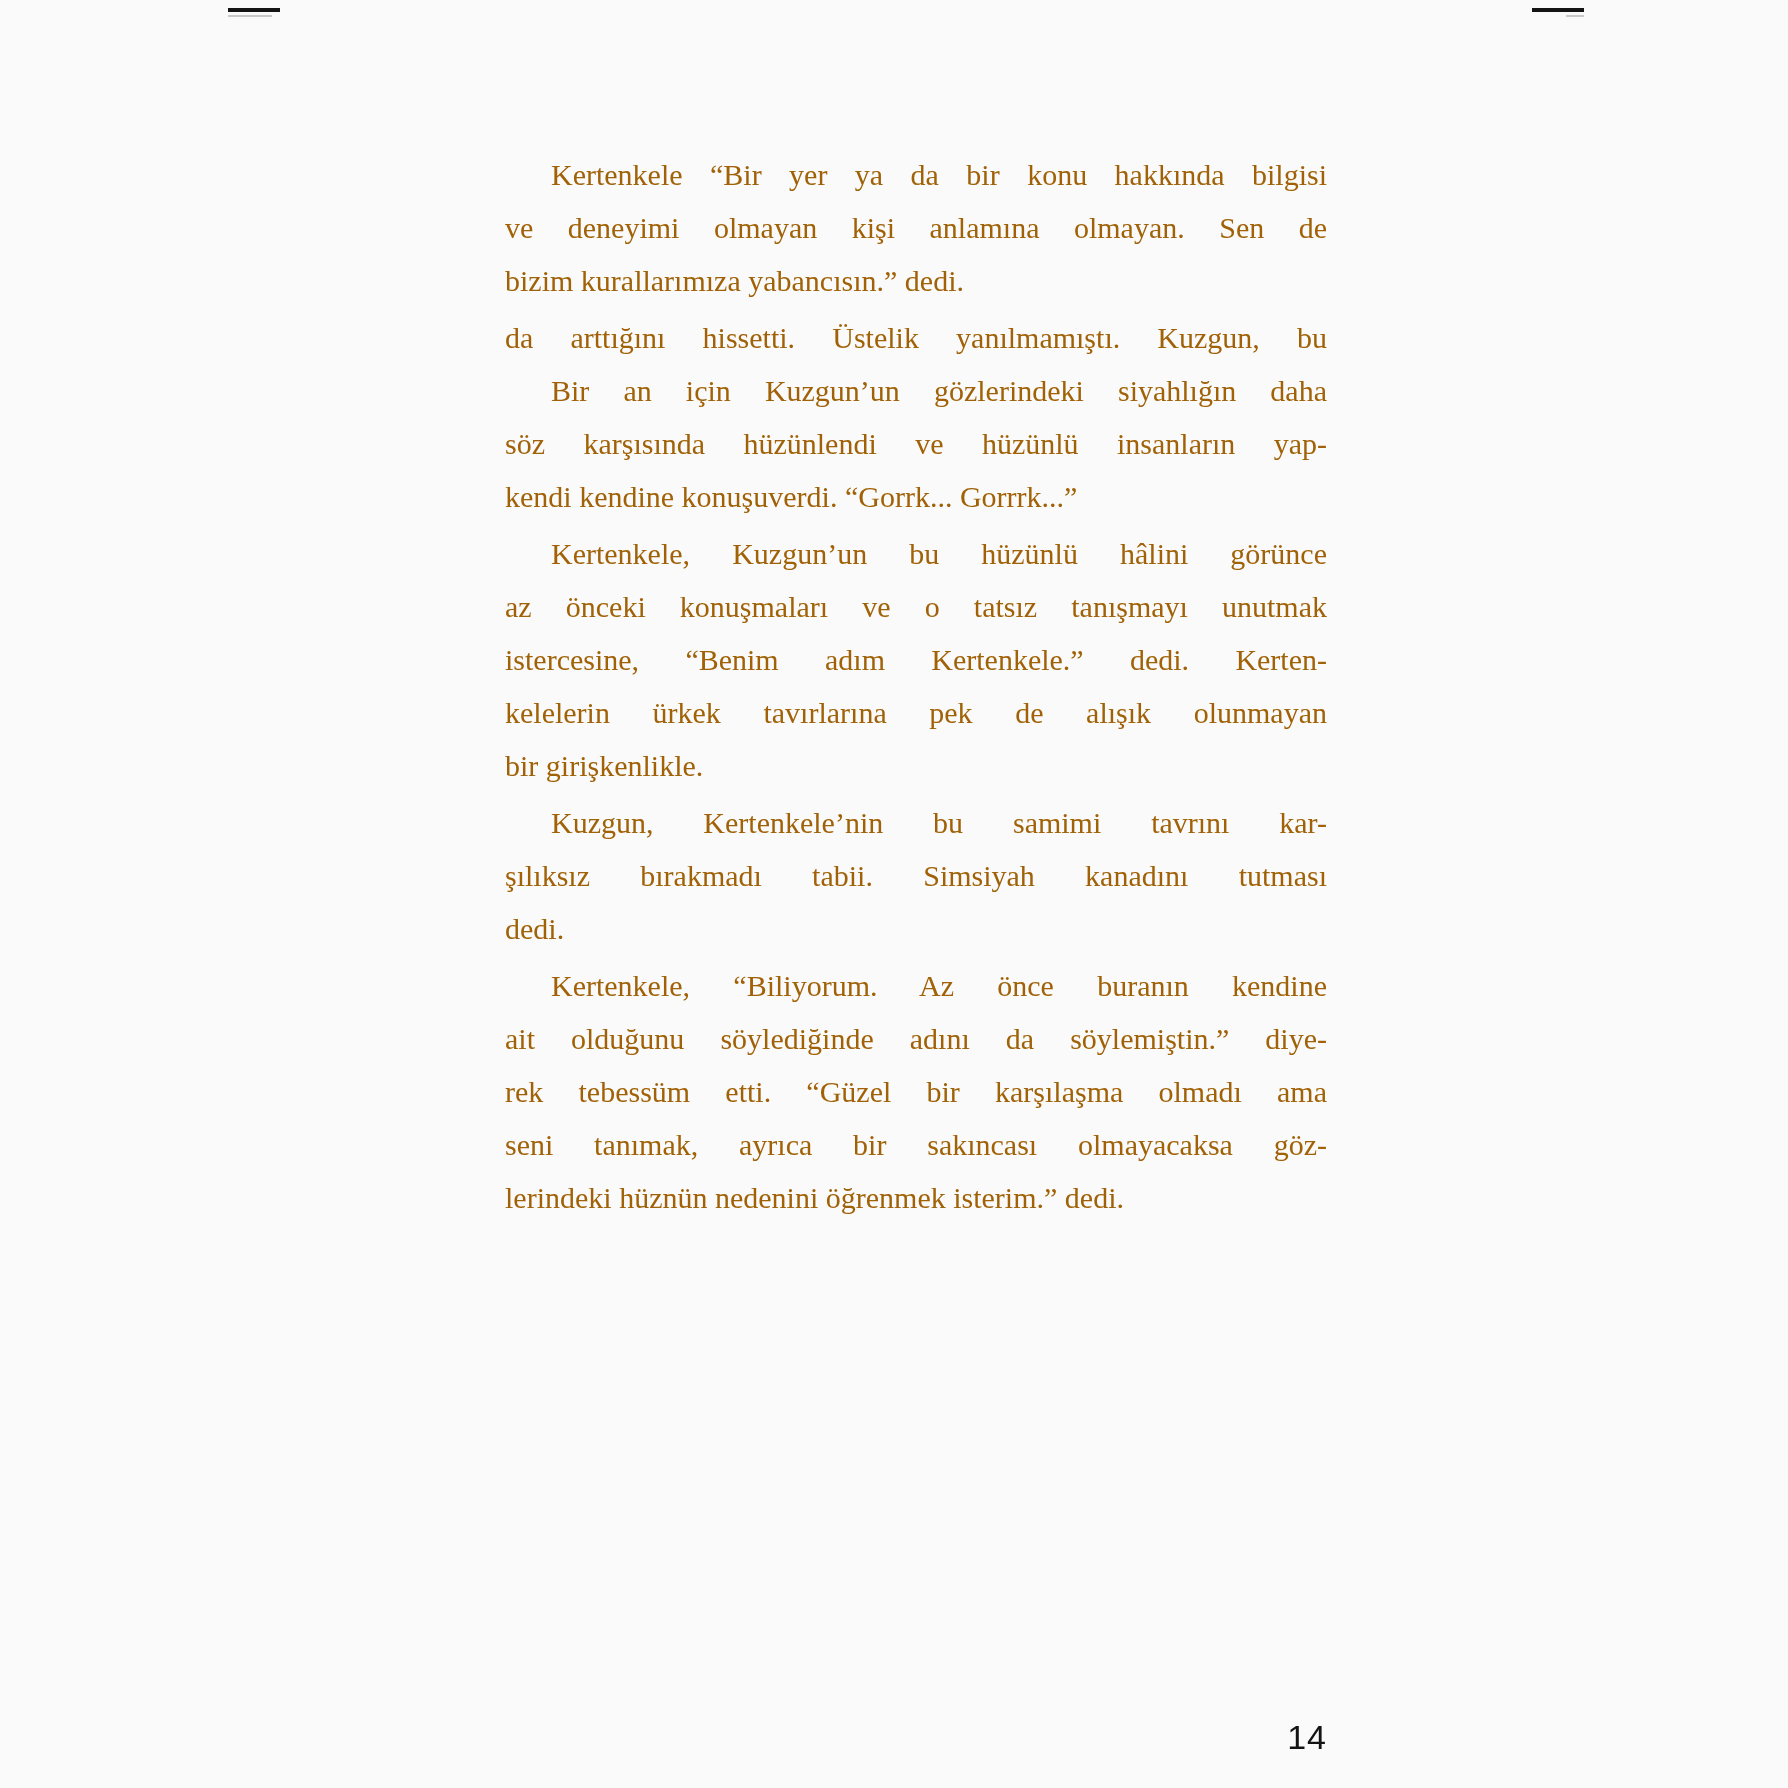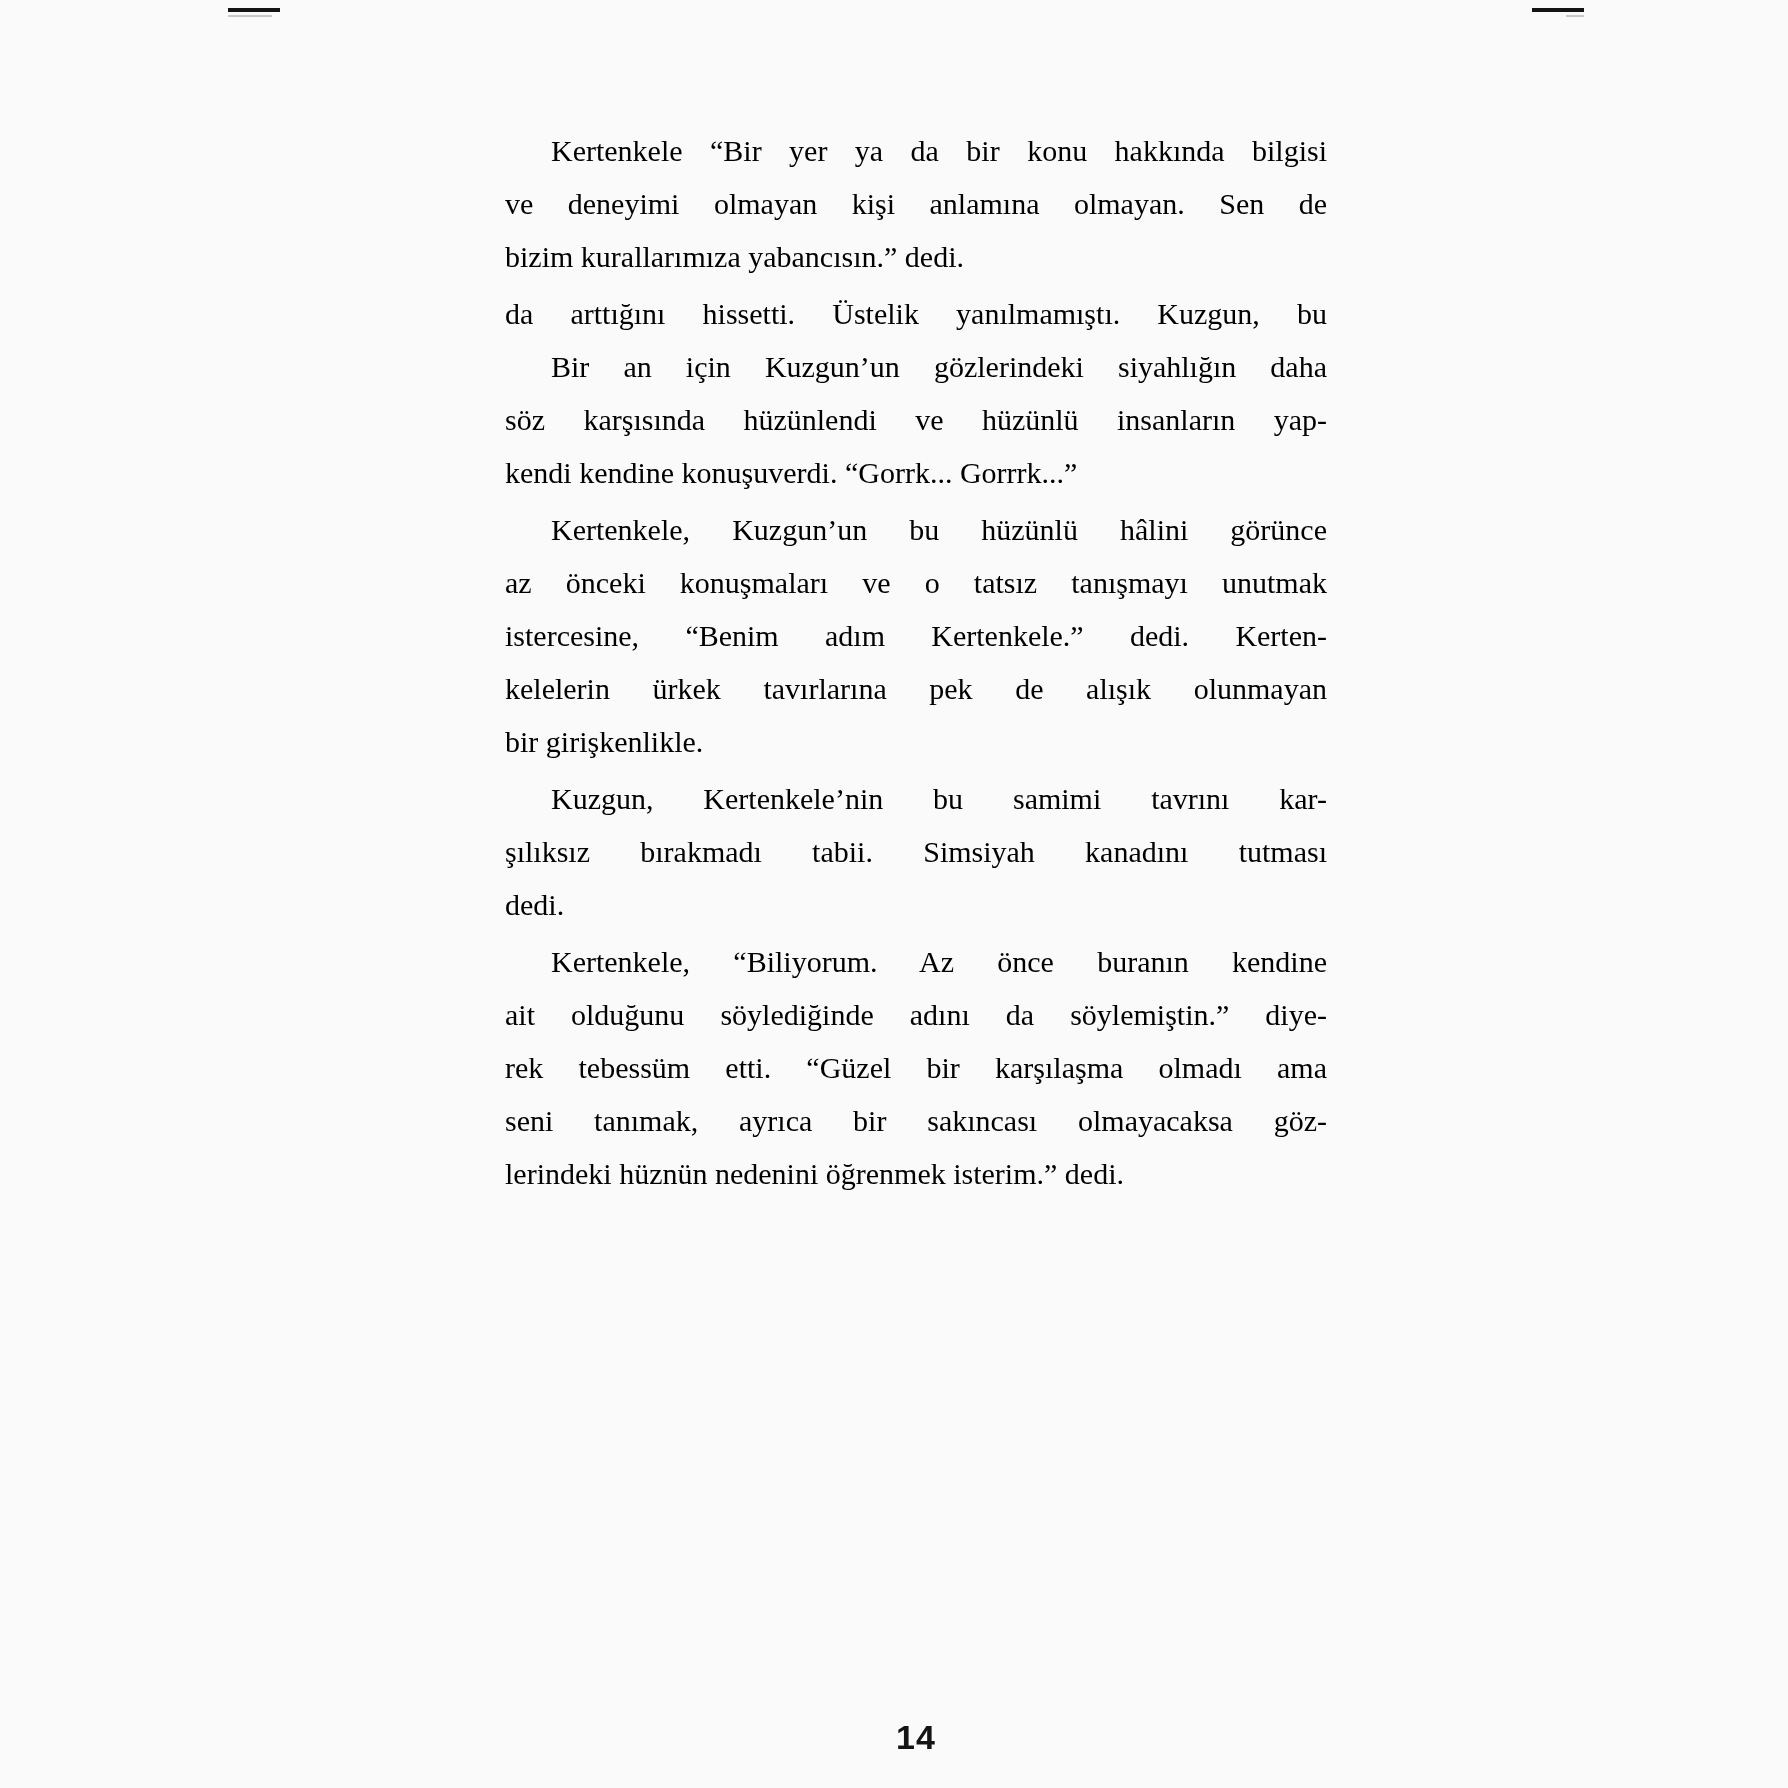--- a/index.html
+++ b/index.html
@@ -32,46 +32,46 @@
   }
   .mark-left { left: 228px; width: 52px; }
   .mark-left .bar-sub { width: 44px; }
   .mark-right { left: 1532px; width: 52px; }
   .mark-right .bar-sub { width: 18px; margin-left: auto; }
 
   
   .text-block {
     position: absolute;
     left: 505px;
-    top: 124px;
+    top: 148px;
     width: 822px;
-    color: #000000;
+    color: #a16207;
     font-size: 30px;
     line-height: 53px;
   }
   .para { margin: 0; }
   .para + .para { margin-top: 4px; }
   .line {
     height: 53px;
     overflow: hidden;
     text-align: justify;
     text-align-last: justify;
   }
   .line.first { padding-left: 46px; }
   .line.last { text-align-last: left; }
 
   
   .page-number {
     position: absolute;
     left: 505px;
     width: 822px;
     top: 1718px;
-    text-align: center;
+    text-align: right;
     font-family: "Liberation Sans", sans-serif;
-    font-weight: 700;
+    font-weight: 400;
     font-size: 34px;
     color: #141414;
     letter-spacing: 1px;
   }
 </style>
 </head>
 <body>
 
 <div class="mark mark-left">
   <span class="bar"></span>

